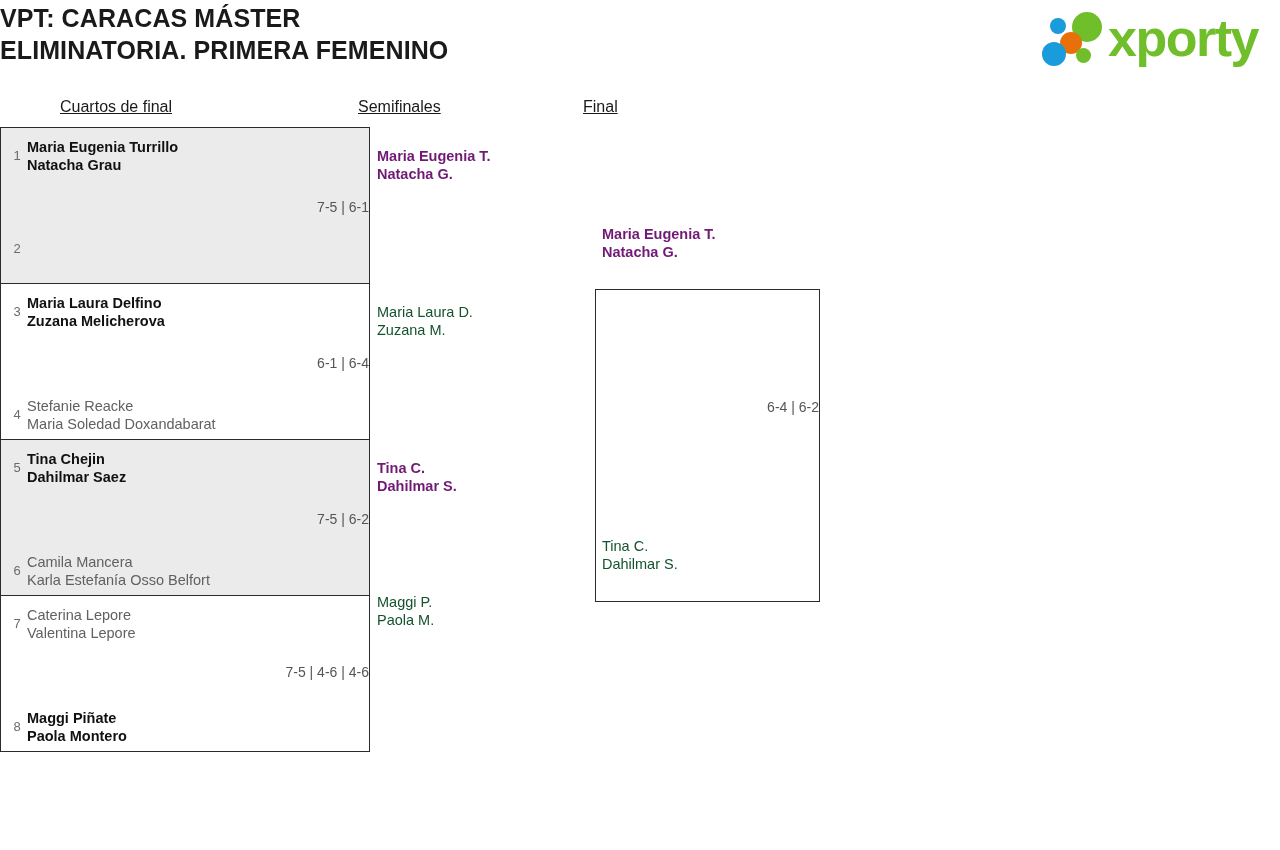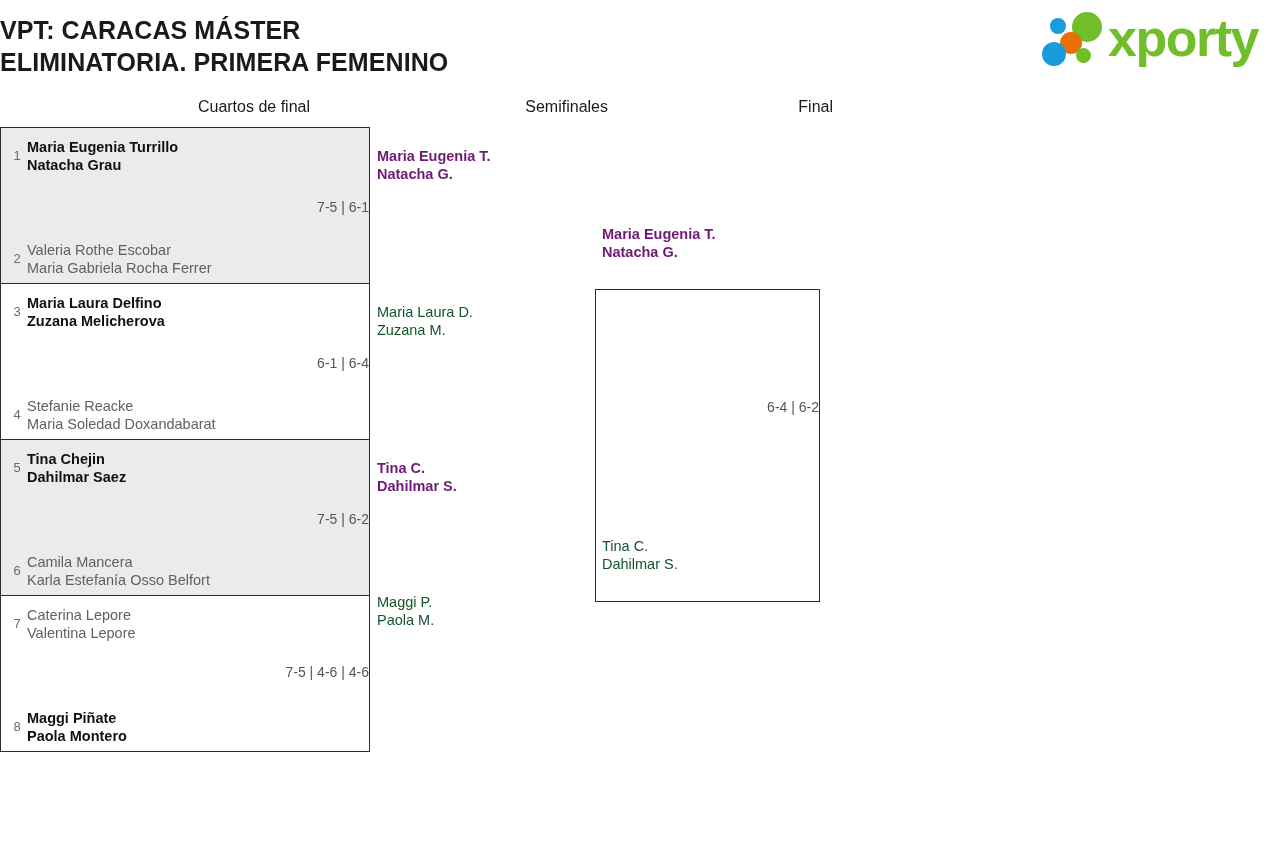--- a/index.html
+++ b/index.html
@@ -9,21 +9,21 @@
     background: #ffffff;
     font-family: "Liberation Sans", sans-serif;
     overflow: hidden;
   }
 
   #page { position: relative; width: 1280px; height: 850px; }
 
   
   .title-block {
     position: absolute;
-    left: 0px; top: 14px;
+    left: 0px; top: 2px;
     width: 900px;
   }
   .title-line {
     font-size: 25px;
     font-weight: 700;
     line-height: 32px;
     color: #1a1a1a;
     letter-spacing: 0.1px;
     white-space: nowrap;
   }
@@ -51,22 +51,23 @@
     line-height: 68px;
     font-family: "Liberation Sans", sans-serif;
   }
 
   
   .round-header {
     position: absolute;
     font-size: 16px;
     font-weight: 400;
     color: #1a1a1a;
-    text-align: right;
-    white-space: nowrap;
+    text-align: left;
+    white-space: nowrap;
+    text-decoration: underline;
   }
 
   
   .match-box {
     position: absolute;
     border: 1px solid #2b2b2b;
   }
   .match-box.shaded { background: #ebebeb; }
   .match-box.plain  { background: #ffffff; }
 
@@ -142,24 +143,20 @@
     <div class="team winner" style="top:10px;">
       <span class="seed">1</span>
       <span class="players">
         <span class="pname">Maria Eugenia Turrillo</span>
         <span class="pname">Natacha Grau</span>
       </span>
     </div>
     <div class="score" style="left:0px; top:71px; width:368px;">7-5 | 6-1</div>
     <div class="team loser" style="top:113px;">
       <span class="seed">2</span>
-      <span class="players">
-        <span class="pname">Valeria Rothe Escobar</span>
-        <span class="pname">Maria Gabriela Rocha Ferrer</span>
-      </span>
     </div>
   </div>
 
   <div class="match-box plain" style="left:0px; top:283px; width:370px; height:157px;">
     <div class="team winner" style="top:10px;">
       <span class="seed">3</span>
       <span class="players">
         <span class="pname">Maria Laura Delfino</span>
         <span class="pname">Zuzana Melicherova</span>
       </span>

